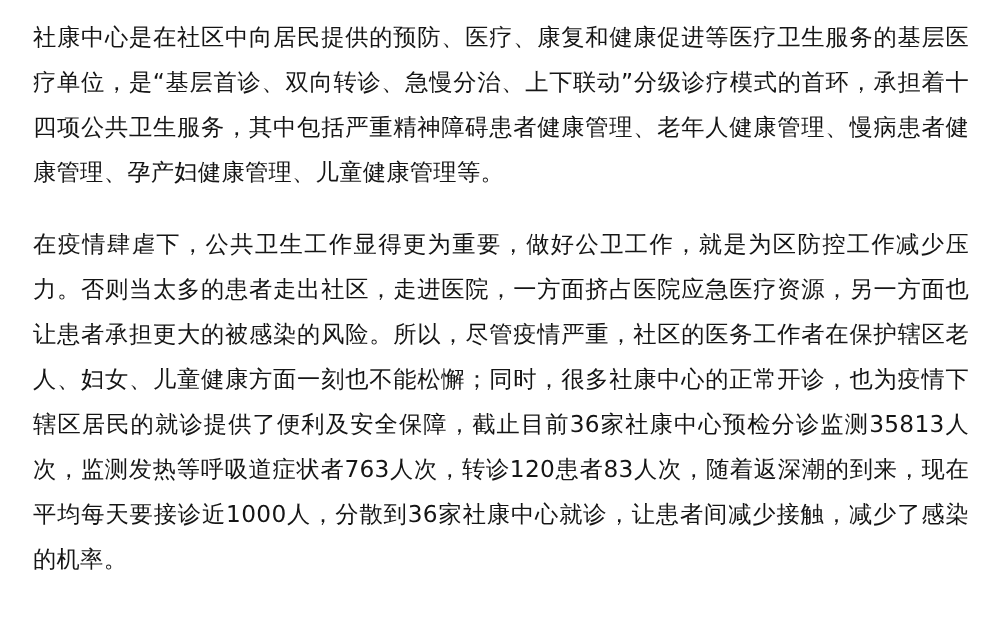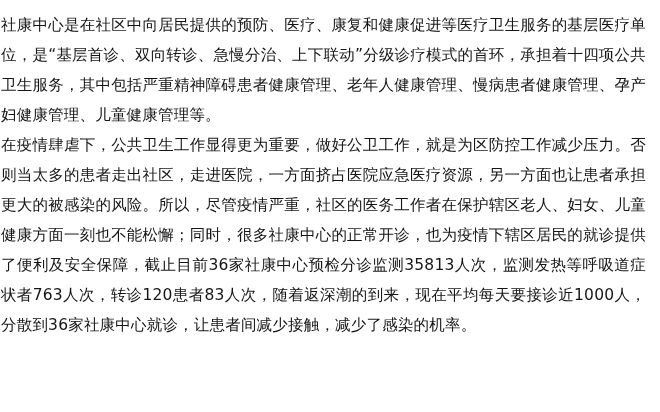--- a/index.html
+++ b/index.html
@@ -11,33 +11,34 @@
     width: 660px;
     height: 412px;
     font-family: "DejaVu Sans", "Liberation Sans", sans-serif;
     color: #1a1a1a;
     overflow: hidden;
   }
   .page {
     width: 660px;
     height: 412px;
     box-sizing: border-box;
-    padding: 10px 14px 0 1px;
+    padding: 10px 14px 0 22px;
     background: #ffffff;
   }
   .para {
     font-size: 15.5px;
     line-height: 30px;
     letter-spacing: 0.2px;
     text-align: justify;
     text-justify: inter-character;
     color: #151515;
     margin: 0;
   }
   .para + .para {
+    margin-top: 18px;
   }
 </style>
 </head>
 <body>
 
 <div class="page">
   <p class="para">社康中心是在社区中向居民提供的预防、医疗、康复和健康促进等医疗卫生服务的基层医疗单位，是“基层首诊、双向转诊、急慢分治、上下联动”分级诊疗模式的首环，承担着十四项公共卫生服务，其中包括严重精神障碍患者健康管理、老年人健康管理、慢病患者健康管理、孕产妇健康管理、儿童健康管理等。</p>
   <p class="para">在疫情肆虐下，公共卫生工作显得更为重要，做好公卫工作，就是为区防控工作减少压力。否则当太多的患者走出社区，走进医院，一方面挤占医院应急医疗资源，另一方面也让患者承担更大的被感染的风险。所以，尽管疫情严重，社区的医务工作者在保护辖区老人、妇女、儿童健康方面一刻也不能松懈；同时，很多社康中心的正常开诊，也为疫情下辖区居民的就诊提供了便利及安全保障，截止目前36家社康中心预检分诊监测35813人次，监测发热等呼吸道症状者763人次，转诊120患者83人次，随着返深潮的到来，现在平均每天要接诊近1000人，分散到36家社康中心就诊，让患者间减少接触，减少了感染的机率。</p>
 </div>
 

